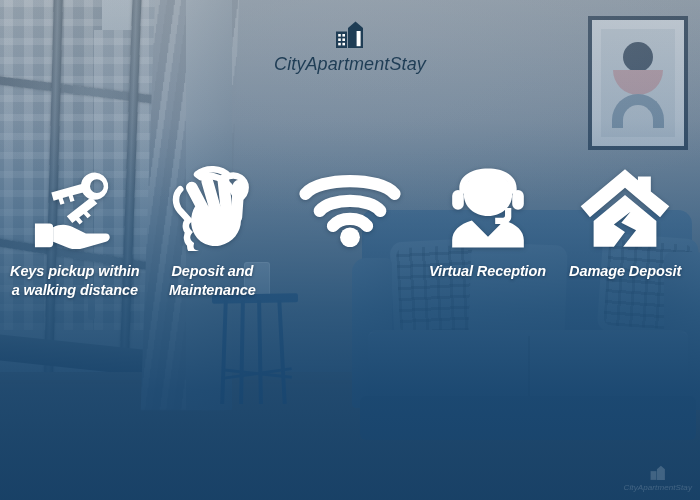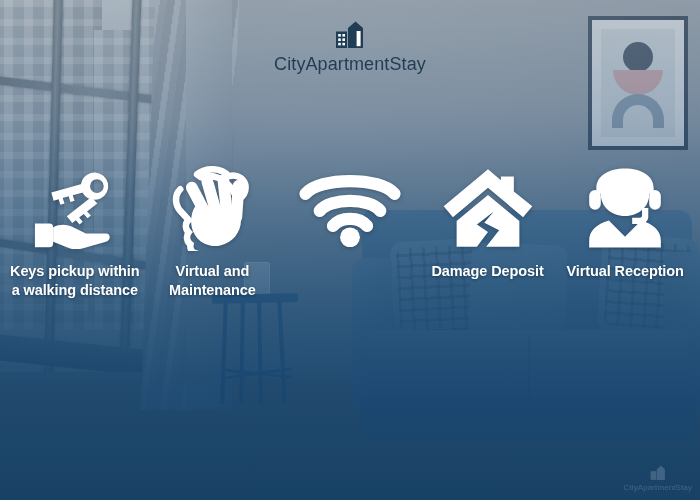--- a/index.html
+++ b/index.html
@@ -214,21 +214,21 @@
         rgba(22,68,110,0.90) 78%,
         rgba(20,63,103,0.95) 100%);
   }
   .overlay2 {
     position: absolute; inset: 0;
     background:
       radial-gradient(120% 70% at 50% 0%, rgba(160,172,184,0.30) 0%, rgba(30,80,124,0.0) 62%);
   }
 
   
-  .content { position: absolute; inset: 0; }
+  .content { position: absolute; inset: 0; font-style: italic; }
 
   .brand {
     position: absolute; left: 0; right: 0; top: 18px;
     display: flex; flex-direction: column; align-items: center; gap: 2px;
   }
   .brand-mark { width: 34px; height: 34px; display: block; }
   .brand-name {
     font-size: 18px; color: #1f3d55; letter-spacing: .1px;
     font-family: "Liberation Sans", sans-serif;
   }
@@ -367,64 +367,64 @@
             <path d="M14 26 c-6 6 -6 16 0 23 l9 10 c-4 3 -4 9 0 13 c-3 4 -2 10 2 13 c-1 5 2 9 7 10" fill="none" stroke="#ffffff" stroke-width="7" stroke-linecap="round"></path>
             <g fill="#ffffff">
               <rect x="28" y="16" width="12.5" height="46" rx="6.2" transform="rotate(-28 34 39)"></rect>
               <rect x="42" y="10" width="12.5" height="52" rx="6.2" transform="rotate(-16 48 36)"></rect>
               <rect x="56" y="10" width="12.5" height="52" rx="6.2" transform="rotate(-6 62 36)"></rect>
               <rect x="69" y="16" width="12.5" height="46" rx="6.2" transform="rotate(4 75 39)"></rect>
               <path d="M28 48 c-4 10 -3 22 4 30 c6 7 16 10 25 8 c13 -3 22 -14 22 -27 V44 H30 Z"></path>
             </g>
           </svg>
         </span>
-        <div class="feature-label">Virtual and Maintenance</div>
+        <div class="feature-label">Deposit and Maintenance</div>
       </div>
 
       <div class="feature">
         <span class="feature-icon">
           <svg viewBox="0 0 110 82" width="104" height="78" aria-hidden="true">
             <g fill="none" stroke="#ffffff" stroke-linecap="round">
               <path d="M8 26 C 22 8, 88 8, 102 26" stroke-width="13"></path>
               <path d="M23 44 C 34 30, 76 30, 87 44" stroke-width="13"></path>
               <path d="M37 60 C 45 50, 65 50, 73 60" stroke-width="13"></path>
             </g>
             <circle cx="55" cy="72" r="10.5" fill="#ffffff"></circle>
           </svg>
         </span>
-      </div>
-
-      <div class="feature">
-        <span class="feature-icon">
-          <svg viewBox="0 0 104 88" width="96" height="82" aria-hidden="true">
-            <g fill="#ffffff">
-              <path d="M52 2 L4 42 L14 54 L52 22 L90 54 L100 42 L80 26 V10 H66 V14 Z"></path>
-              <path d="M52 30 L18 58 V86 H40 L52 70 L40 62 L58 48 L48 60 L64 68 L50 86 H86 V58 Z"></path>
-            </g>
-          </svg>
-        </span>
-        <div class="feature-label">Damage Deposit</div>
       </div>
 
       <div class="feature">
         <span class="feature-icon">
           <svg viewBox="0 0 96 88" width="86" height="80" aria-hidden="true">
             <g fill="#ffffff">
               <path d="M48 4 c-16 0 -27 11 -27 25 c0 13 11 24 27 24 c16 0 27 -11 27 -24 C75 15 64 4 48 4 Z"></path>
               <path d="M16 22 c0 -14 14 -22 32 -22 c18 0 32 8 32 22 v6 h-8 v-6 c0 -10 -11 -15 -24 -15 c-13 0 -24 5 -24 15 v6 h-8 Z"></path>
               <rect x="8" y="24" width="13" height="22" rx="6.5"></rect>
               <rect x="75" y="24" width="13" height="22" rx="6.5"></rect>
               <path d="M74 44 v10 c0 5 -5 8 -11 8 h-7 v-7 h7 c3 0 4 -1 4 -3 V44 Z"></path>
               <path d="M30 58 C16 62 8 70 8 80 v8 h80 v-8 c0 -10 -8 -18 -22 -22 L48 76 Z"></path>
             </g>
           </svg>
         </span>
         <div class="feature-label">Virtual Reception</div>
       </div>
 
+      <div class="feature">
+        <span class="feature-icon">
+          <svg viewBox="0 0 104 88" width="96" height="82" aria-hidden="true">
+            <g fill="#ffffff">
+              <path d="M52 2 L4 42 L14 54 L52 22 L90 54 L100 42 L80 26 V10 H66 V14 Z"></path>
+              <path d="M52 30 L18 58 V86 H40 L52 70 L40 62 L58 48 L48 60 L64 68 L50 86 H86 V58 Z"></path>
+            </g>
+          </svg>
+        </span>
+        <div class="feature-label">Damage Deposit</div>
+      </div>
+
     </div>
 
     <div class="watermark">
       <span>
         <svg viewBox="0 0 34 34" aria-hidden="true">
           <g fill="#cdd8e2">
             <path d="M3 13.5 L14 13.5 L14 30 L3 30 Z"></path>
             <path d="M15 30 L15 10 L22.5 3.5 L30 10 L30 30 Z"></path>
           </g>
         </svg>

